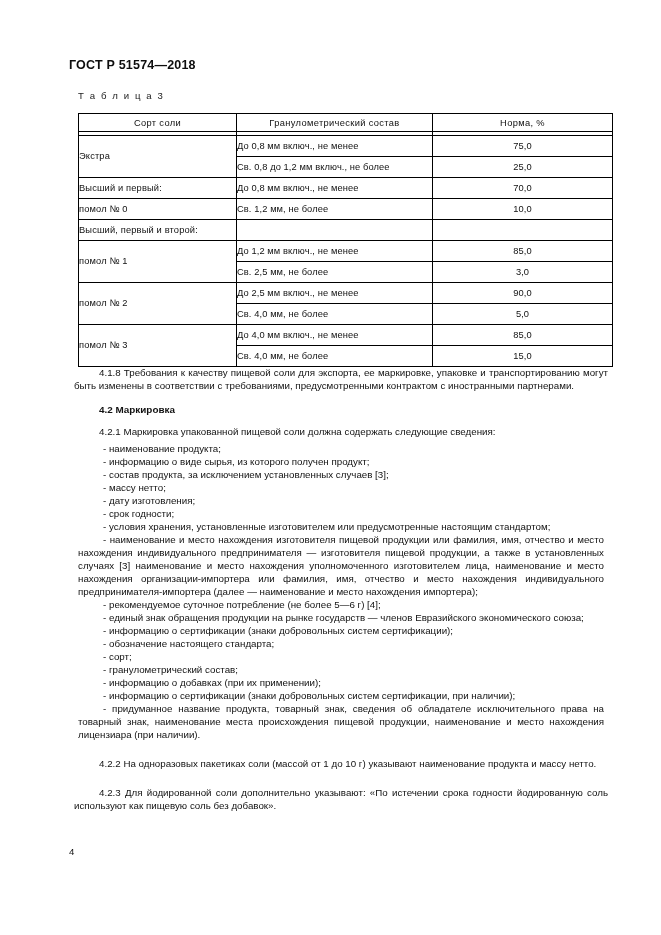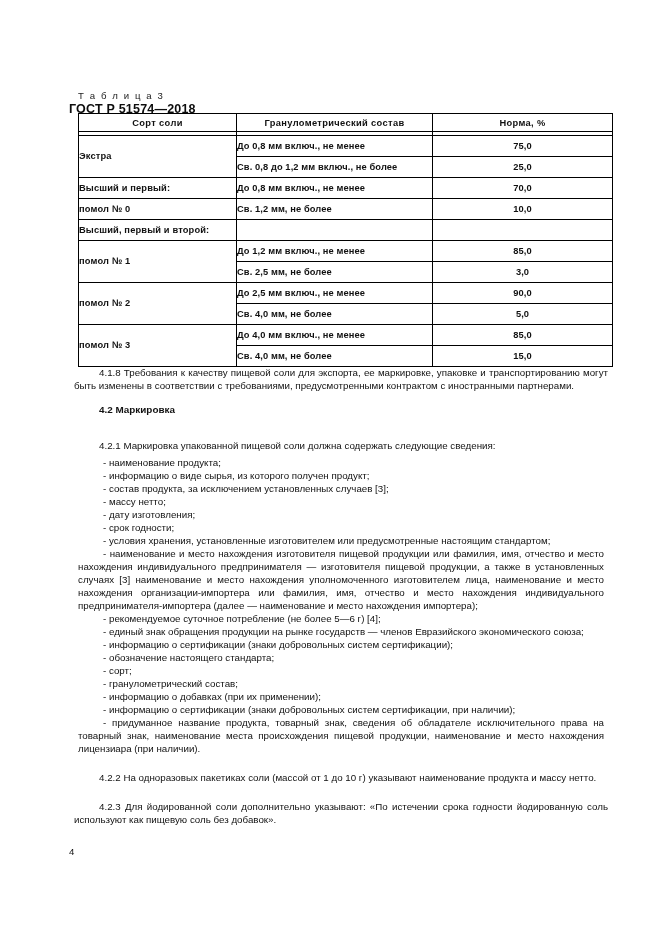--- a/index.html
+++ b/index.html
@@ -20,21 +20,20 @@
   }
 
   
   .doc-header {
     position: absolute;
     left: 69px;
     top: 58px;
     font-size: 12.5px;
     font-weight: bold;
     letter-spacing: 0.2px;
-    margin-top: 44px;
   }
 
   .table-caption {
     position: absolute;
     left: 78px;
     top: 90px;
     font-size: 9.6px;
     letter-spacing: 1.6px;
     color: #1a1a1a;
   }
@@ -54,21 +53,21 @@
     color: #111;
   }
   table.gost col.c1 { width: 158px; }
   table.gost col.c2 { width: 196px; }
   table.gost col.c3 { width: 180px; }
 
   table.gost td, table.gost th {
     border: 0.8px solid #000;
     padding: 0;
     vertical-align: middle;
-    font-weight: bold;
+    font-weight: normal;
   }
   table.gost thead th {
     text-align: center;
     height: 17px;
     font-size: 9.3px;
     letter-spacing: 0.35px;
     border-bottom: 0.8px solid #000;
   }
   thead tr.thick-under th { border-bottom-width: 0.8px; }
   .header-gap {
@@ -111,21 +110,21 @@
     color: #111;
   }
   p.just {
     margin: 0;
     text-align: justify;
     text-justify: inter-word;
   }
   p.indent { text-indent: 25px; }
   p.para-gap { margin-top: 16px; }
   .sec-head {
-    margin: 11px 0 23px 0;
+    margin: 11px 0 9px 0;
     font-weight: bold;
     font-size: 9.9px;
     text-indent: 25px;
   }
   ul.dashlist {
     margin: 4px;
     padding: 0;
     list-style: none;
   }
   ul.dashlist li {

